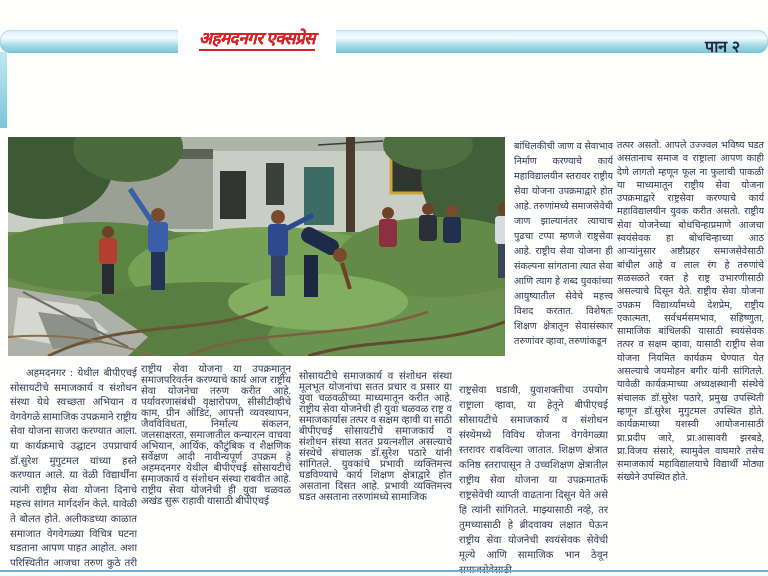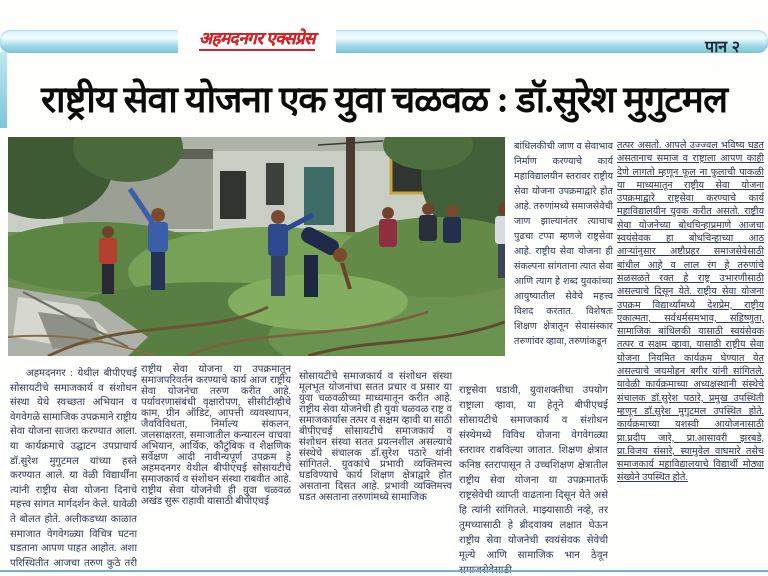--- a/index.html
+++ b/index.html
@@ -52,39 +52,38 @@
     position:absolute; color:#2e3a55; text-align:justify;
     font-size:10px; line-height:14.6px; overflow:hidden;
     font-family:"Liberation Serif","DejaVu Serif",serif;
   }
   .col.lead { text-indent:16px; }
   .c1 { left:10px;  top:366px; width:127px; height:204px; }
   .c2 { left:141px; top:363px; width:150px; height:207px; line-height:11px; }
   .c3 { left:299px; top:370px; width:153px; height:207px; line-height:11px; }
   .c4t{ left:514px; top:139px; width:99px;  height:222px; font-size:9.5px; line-height:15px; }
   .c4b{ left:459px; top:382px; width:149px; height:207px; line-height:15px;font-family:Liberation Serif, serif; }
-  .c5 { left:617px; top:139px; width:147px; height:431px; font-size:9.5px; line-height:13.3px;text-decoration:underline; }
+  .c5 { left:617px; top:139px; width:147px; height:431px; font-size:9.5px; line-height:13.3px; }
   .bottom-rule {
     position:absolute; left:0; top:570px; width:768px; height:2px;
     background:#6fb0d6;
   }
 </style>
 </head>
 <body>
 
 <div id="page">
 
   <div class="banner-bar"></div>
   <div class="nameplate">
     <span class="title">अहमदनगर एक्सप्रेस</span>
   </div>
   <div class="page-num">पान २</div>
   <div class="left-strip"></div>
 
-  <div class="headline">राष्ट्रीय सेवा योजना एक युवा चळवळ : डॉ.सुरेश मुगुटमल</div>
 
   <div class="photo">
     <svg viewBox="0 0 497 219" preserveAspectRatio="none">
 
       <rect x="0" y="0" width="497" height="100" fill="#c9cec4"></rect>
       <rect x="0" y="0" width="497" height="14" fill="#aeb4a8"></rect>
       <rect x="55" y="12" width="150" height="80" fill="#9aa094"></rect>
       <rect x="55" y="12" width="150" height="10" fill="#5c6256"></rect>
       <rect x="212" y="34" width="26" height="48" fill="#30362f"></rect>
       <rect x="258" y="26" width="18" height="42" fill="#3a403a"></rect>

